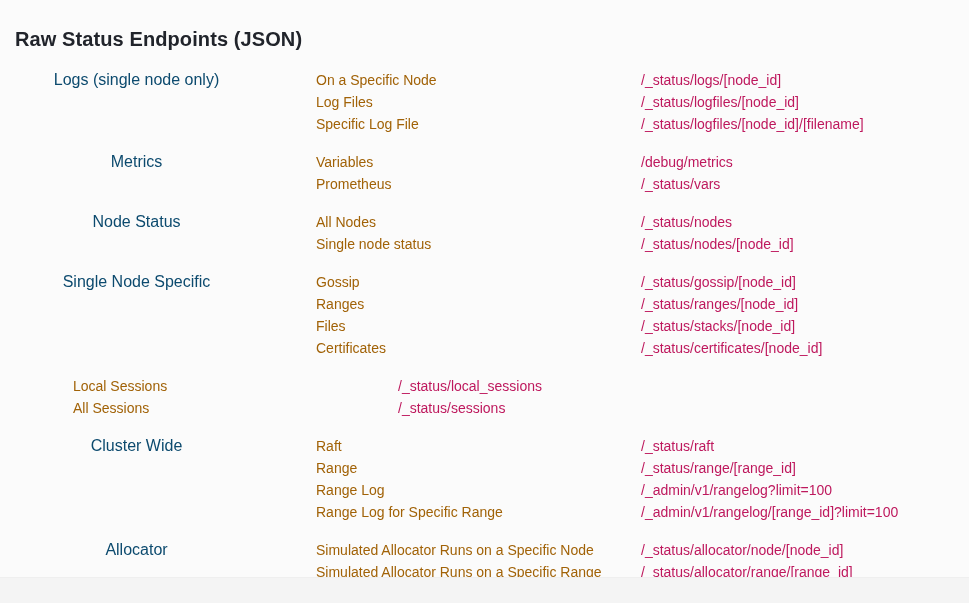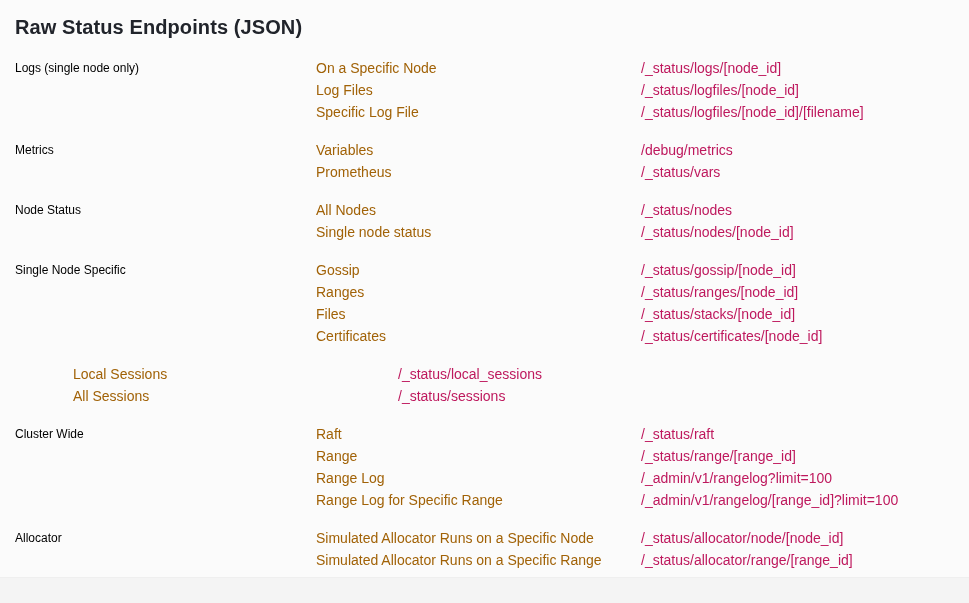--- a/index.html
+++ b/index.html
@@ -9,40 +9,40 @@
   body {
     width: 969px;
     height: 603px;
     background: #fbfbfb;
     font-family: "Liberation Sans", sans-serif;
     overflow: hidden;
     position: relative;
     -webkit-font-smoothing: antialiased;
   }
   .page {
-    padding: 16px 15px 0 15px;
+    padding: 28px 15px 0 15px;
   }
   .title {
     margin: 0 0 18px 0;
     font-size: 20px;
     font-weight: 700;
     color: #21242b;
     letter-spacing: 0.1px;
   }
   .section {
     display: flex;
     align-items: flex-start;
     margin-bottom: 16px;
   }
   .cat {
     width: 243px;
     flex: 0 0 243px;
-    text-align: left;
-    font-size: 12px;
-    color: #000000;
+    text-align: center;
+    font-size: 16px;
+    color: #0c4a6e;
     line-height: 22px;
   }
   .links {
     width: 356px;
     flex: 0 0 356px;
     margin-left: 27px;
   }
   .paths {
     flex: 1;
   }

